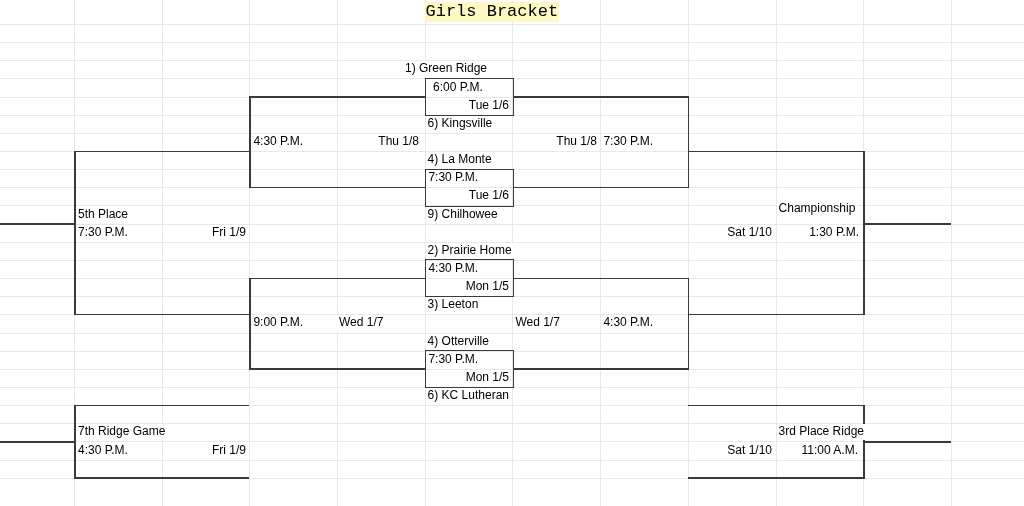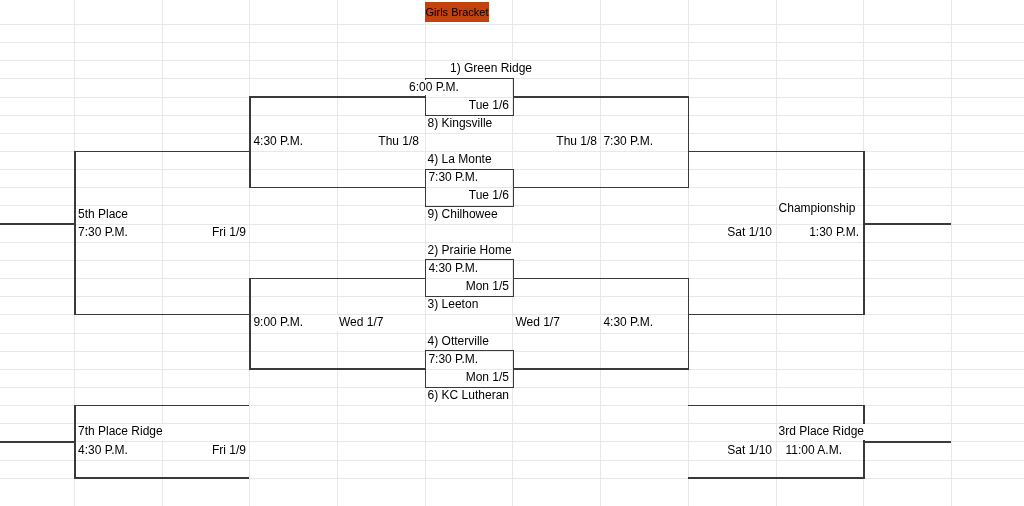--- a/index.html
+++ b/index.html
@@ -4,22 +4,22 @@
 <style>
   html,body{margin:0;padding:0;background:#fff;}
   .sheet{position:relative;width:1024px;height:506px;background:#fff;overflow:hidden;
          font-family:"Liberation Sans","DejaVu Sans",sans-serif;color:#000;}
   .gridv{position:absolute;left:74px;top:0;width:878.7px;height:506px;pointer-events:none;
          background:repeating-linear-gradient(to right,#e7e8e8 0 1px,transparent 1px 87.7px);}
   .gridh{position:absolute;left:0;top:23.5px;width:1024px;height:472.9px;pointer-events:none;
          background:repeating-linear-gradient(to bottom,#e7e8e8 0 1px,transparent 1px 18.15px);}
   .t{position:absolute;height:15.5px;line-height:15.5px;font-size:12px;white-space:nowrap;
      background:#fff;padding:0 2px;}
-  .title{position:absolute;height:20px;line-height:20px;font-size:11px;white-space:nowrap;
-     background:#c2410c;padding:0 1px;}
+  .title{position:absolute;height:20px;line-height:20px;font-size:17px;white-space:nowrap;
+     background:#fef9c3;padding:0 1px;font-family:Liberation Mono, monospace;}
   .hl{position:absolute;height:1.6px;background:#3a3a3a;}
   .vl{position:absolute;width:1.6px;background:#3a3a3a;}
   .box{position:absolute;left:424.8px;width:89.3px;height:37.9px;border:1.6px solid #3a3a3a;
        box-sizing:border-box;background:transparent;}
 </style>
 </head>
 <body>
 
 <div class="sheet">
 
@@ -56,24 +56,24 @@
   <div class="vl" style="left:687.9px;top:96.1px;height:92.35px"></div>
   <div class="vl" style="left:249.4px;top:277.6px;height:92.35px"></div>
   <div class="vl" style="left:687.9px;top:277.6px;height:92.35px"></div>
   <div class="vl" style="left:74px;top:150.55px;height:164.95px"></div>
   <div class="vl" style="left:863.3px;top:150.55px;height:164.95px"></div>
   <div class="vl" style="left:74px;top:404.65px;height:74.2px"></div>
   <div class="vl" style="left:863.3px;top:404.65px;height:74.2px"></div>
 
   <span class="title" style="left:424.5px;top:2px">Girls Bracket</span>
 
-  <span class="t" style="left:448px;top:61.3px">1) Green Ridge</span>
-  <span class="t" style="left:407px;top:79.5px">6:00 P.M.</span>
+  <span class="t" style="left:403px;top:61.3px">1) Green Ridge</span>
+  <span class="t" style="left:431px;top:79.5px">6:00 P.M.</span>
   <span class="t" style="right:513px;top:97.6px">Tue 1/6</span>
-  <span class="t" style="left:425.6px;top:115.8px">8) Kingsville</span>
+  <span class="t" style="left:425.6px;top:115.8px">6) Kingsville</span>
 
   <span class="t" style="left:251.4px;top:133.9px">4:30 P.M.</span>
   <span class="t" style="right:603px;top:133.9px">Thu 1/8</span>
   <span class="t" style="right:425px;top:133.9px">Thu 1/8</span>
   <span class="t" style="left:601.4px;top:133.9px">7:30 P.M.</span>
 
   <span class="t" style="left:425.6px;top:152.1px">4) La Monte</span>
   <span class="t" style="left:426.4px;top:170.2px">7:30 P.M.</span>
   <span class="t" style="right:513px;top:188.4px">Tue 1/6</span>
   <span class="t" style="left:425.6px;top:206.5px">9) Chilhowee</span>
@@ -93,20 +93,20 @@
   <span class="t" style="left:251.4px;top:315.4px">9:00 P.M.</span>
   <span class="t" style="left:337px;top:315.4px">Wed 1/7</span>
   <span class="t" style="left:513.4px;top:315.4px">Wed 1/7</span>
   <span class="t" style="left:601.4px;top:315.4px">4:30 P.M.</span>
 
   <span class="t" style="left:425.6px;top:333.6px">4) Otterville</span>
   <span class="t" style="left:426.4px;top:351.7px">7:30 P.M.</span>
   <span class="t" style="right:513px;top:369.9px">Mon 1/5</span>
   <span class="t" style="left:425.6px;top:388px">6) KC Lutheran</span>
 
-  <span class="t" style="left:76px;top:424.3px">7th Place Ridge</span>
+  <span class="t" style="left:76px;top:424.3px">7th Ridge Game</span>
   <span class="t" style="left:776.6px;top:424.3px">3rd Place Ridge</span>
   <span class="t" style="left:76px;top:442.5px">4:30 P.M.</span>
   <span class="t" style="right:776px;top:442.5px">Fri 1/9</span>
   <span class="t" style="right:250px;top:442.5px">Sat 1/10</span>
-  <span class="t" style="right:180px;top:442.5px">11:00 A.M.</span>
+  <span class="t" style="right:164px;top:442.5px">11:00 A.M.</span>
 
 </div>
 
 </body></html>

